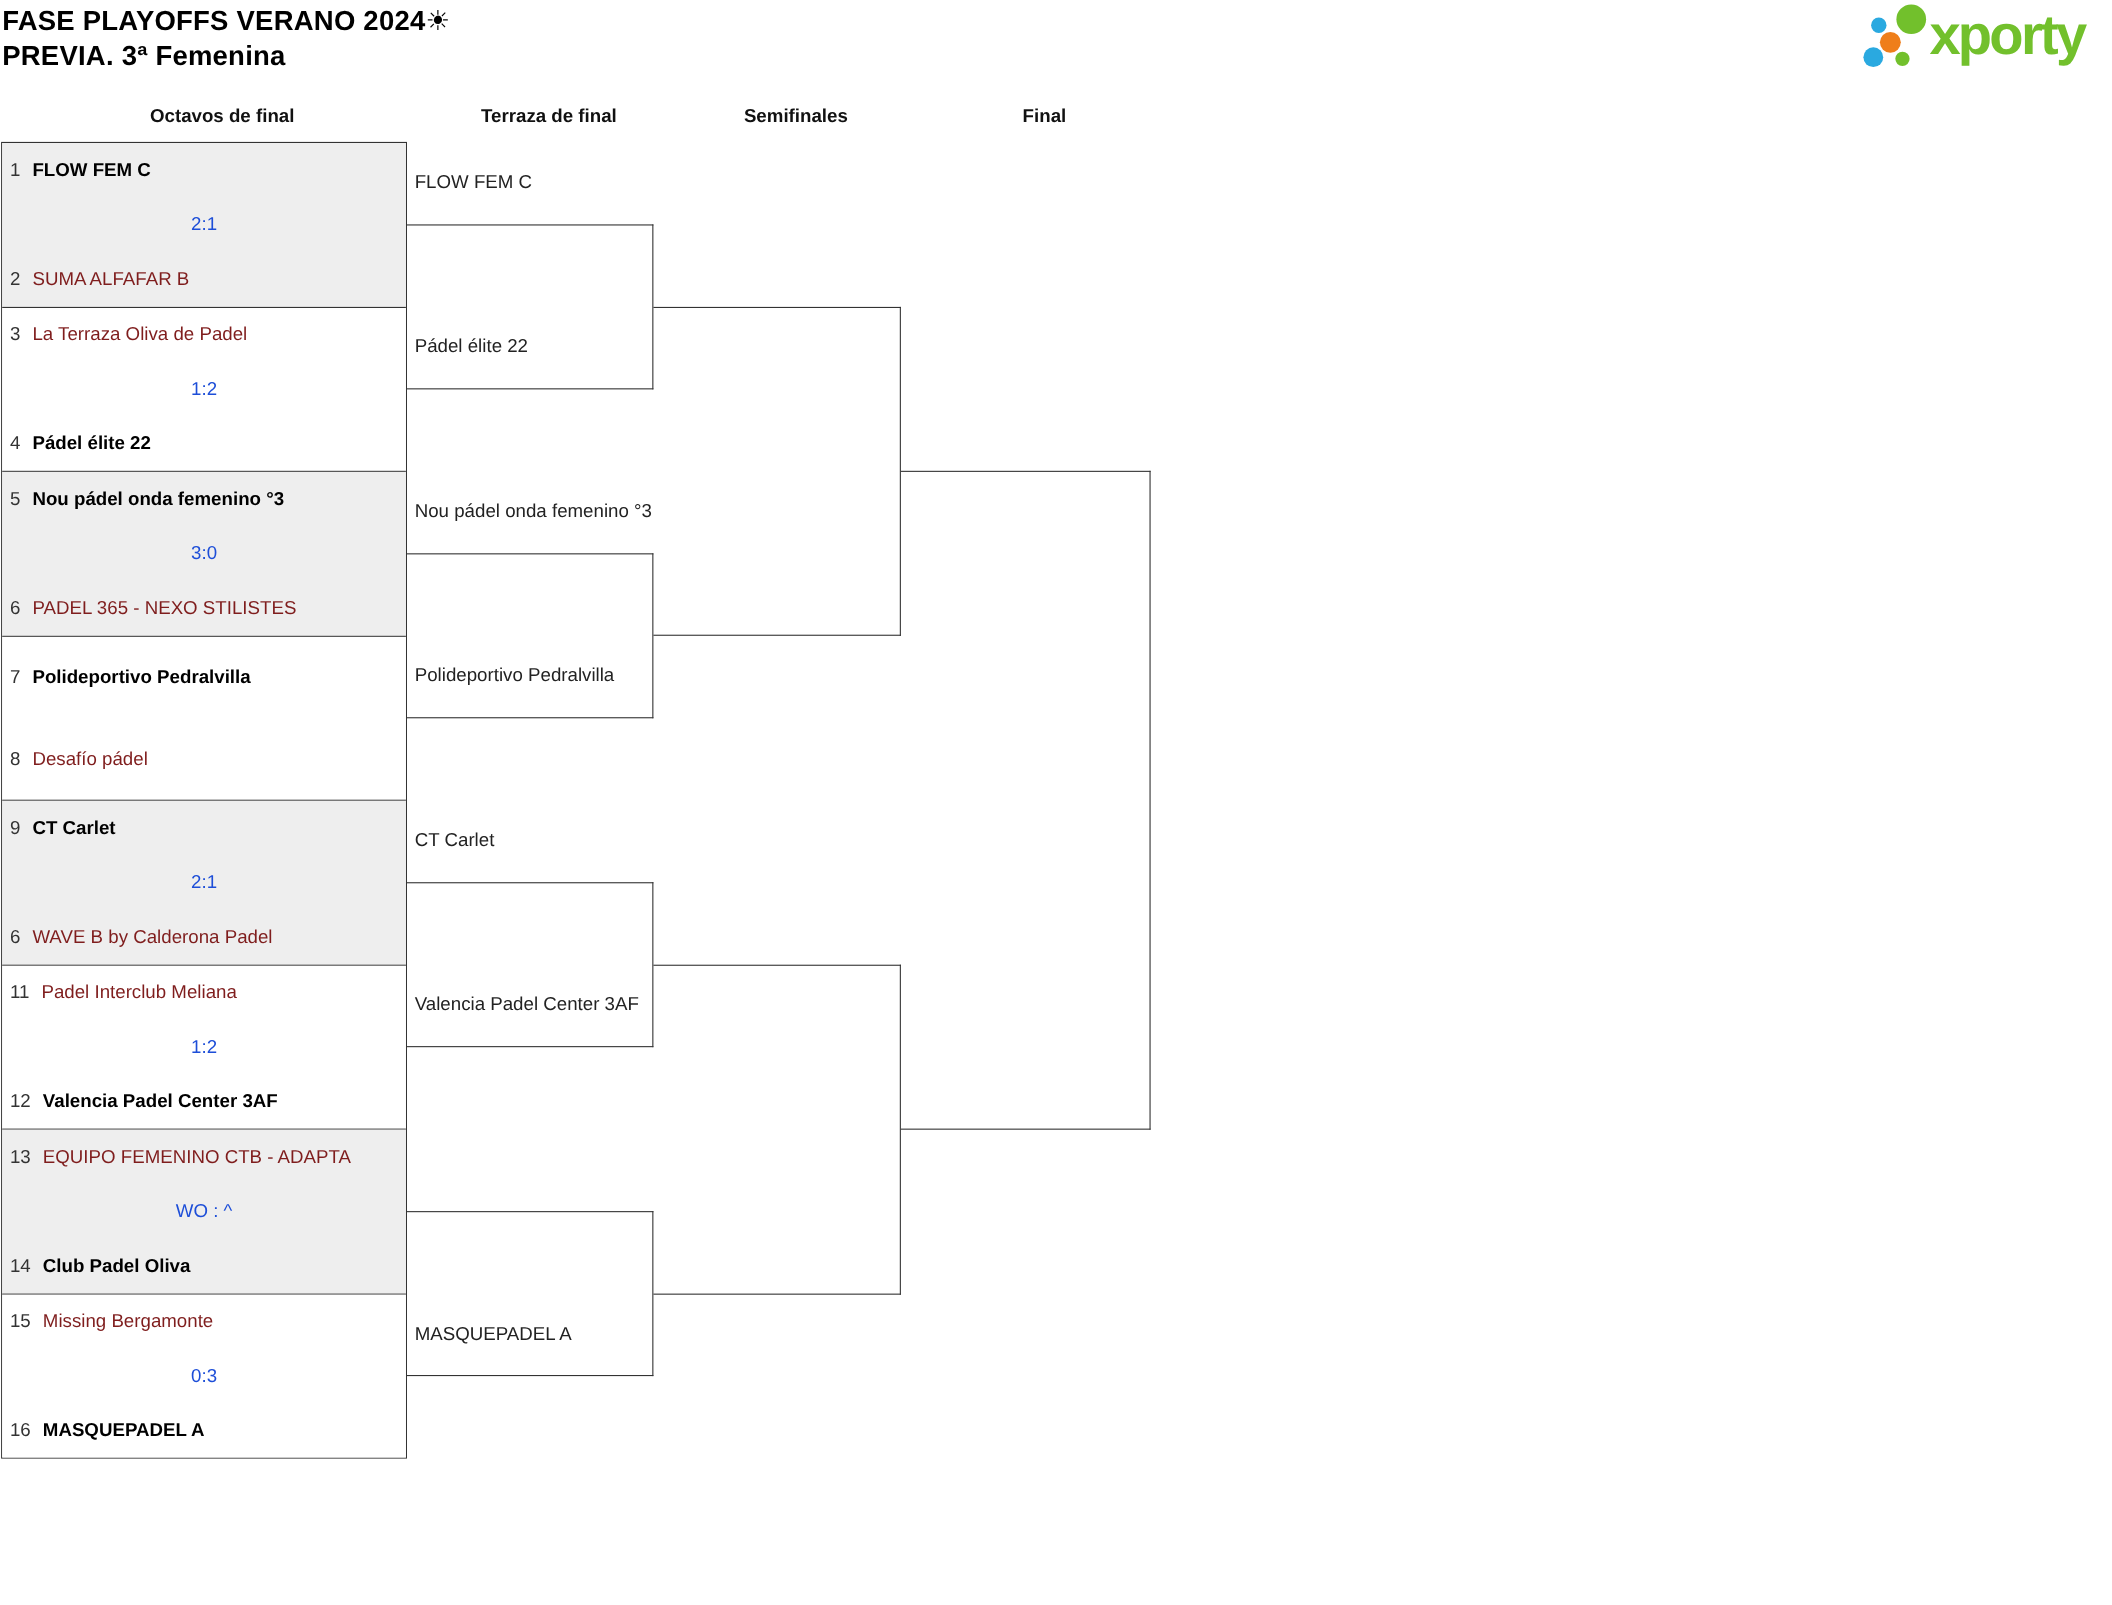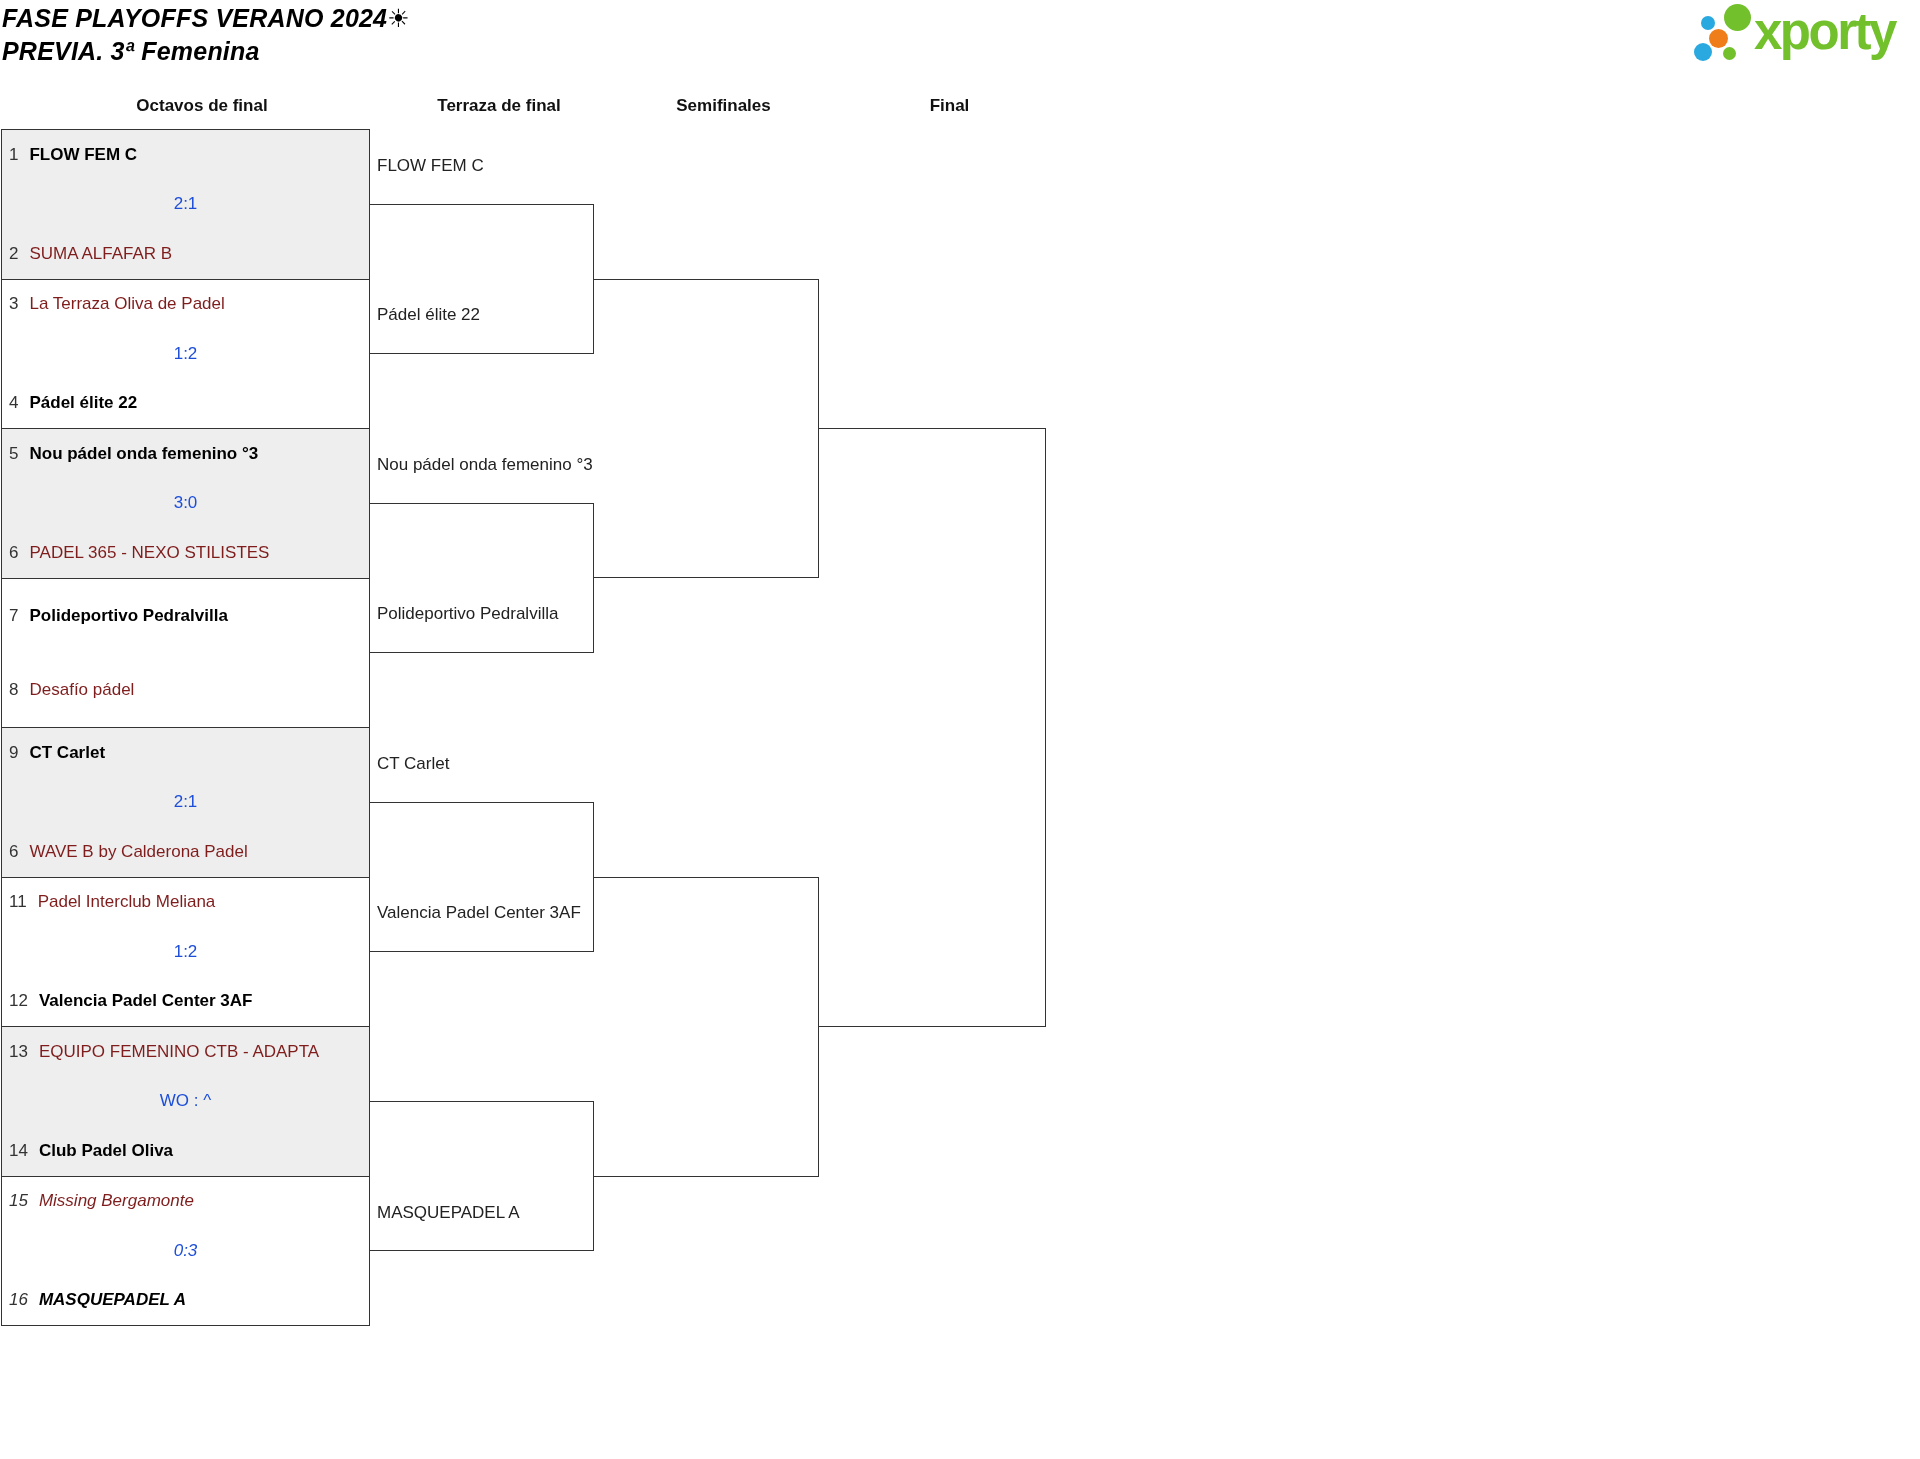--- a/index.html
+++ b/index.html
@@ -15,21 +15,20 @@
 
   
   .title-line1, .title-line2 {
     position: absolute;
     left: 2px;
     font-size: 25px;
     font-weight: 700;
     color: #000;
     letter-spacing: 0.2px;
     white-space: nowrap;
-    font-style: italic;
   }
   .title-line1 { top: 4px; }
   .title-line2 { top: 37px; }
 
   
   .logo-dot { position: absolute; border-radius: 50%; }
   .ld-blue-top    { left: 1701px; top: 16px; width: 14px; height: 14px; background: #2aa9e0; }
   .ld-green-big   { left: 1724px; top: 4px;  width: 27px; height: 27px; background: #72c02c; }
   .ld-orange      { left: 1709px; top: 29px; width: 19px; height: 19px; background: #ef7e1a; }
   .ld-blue-bottom { left: 1694px; top: 43px; width: 18px; height: 18px; background: #2aa9e0; }
@@ -74,21 +73,21 @@
     flex-direction: column;
     background: #fff;
   }
   .match {
     flex: 1;
     display: flex;
     flex-direction: column;
     border-bottom: 1.5px solid #333;
     background: #fff;
   }
-  .match:last-child { border-bottom: none; font-style: italic; }
+  .match:last-child { border-bottom: none; }
   .match.gray { background: #eeeeee; }
   .trow {
     flex: 1;
     display: flex;
     align-items: center;
     padding-left: 7px;
     font-size: 17px;
     color: #222;
     white-space: nowrap;
   }

